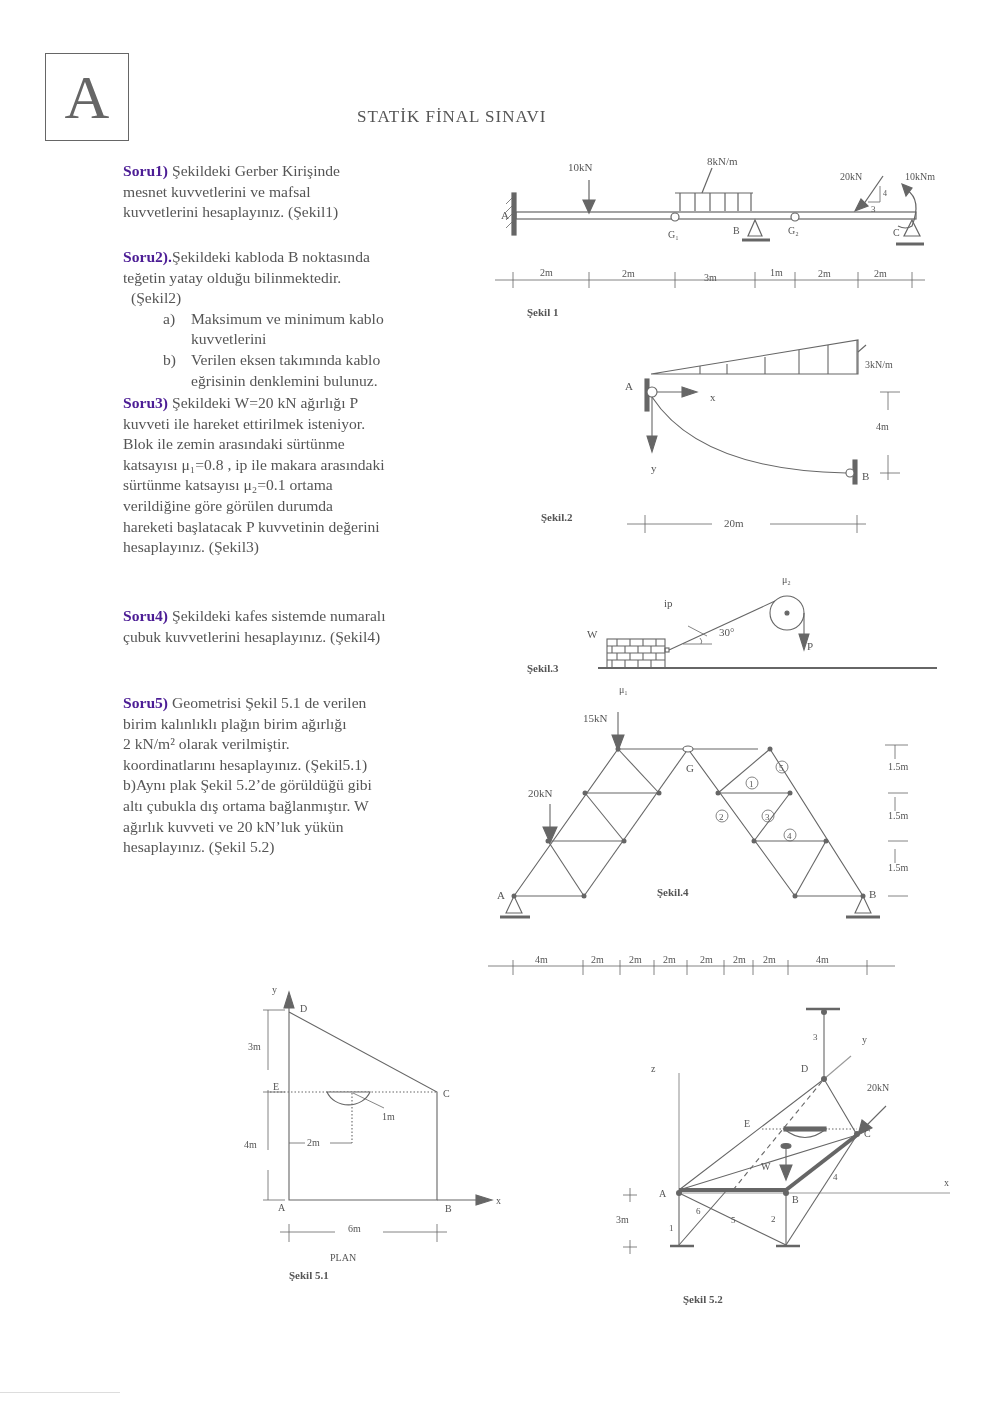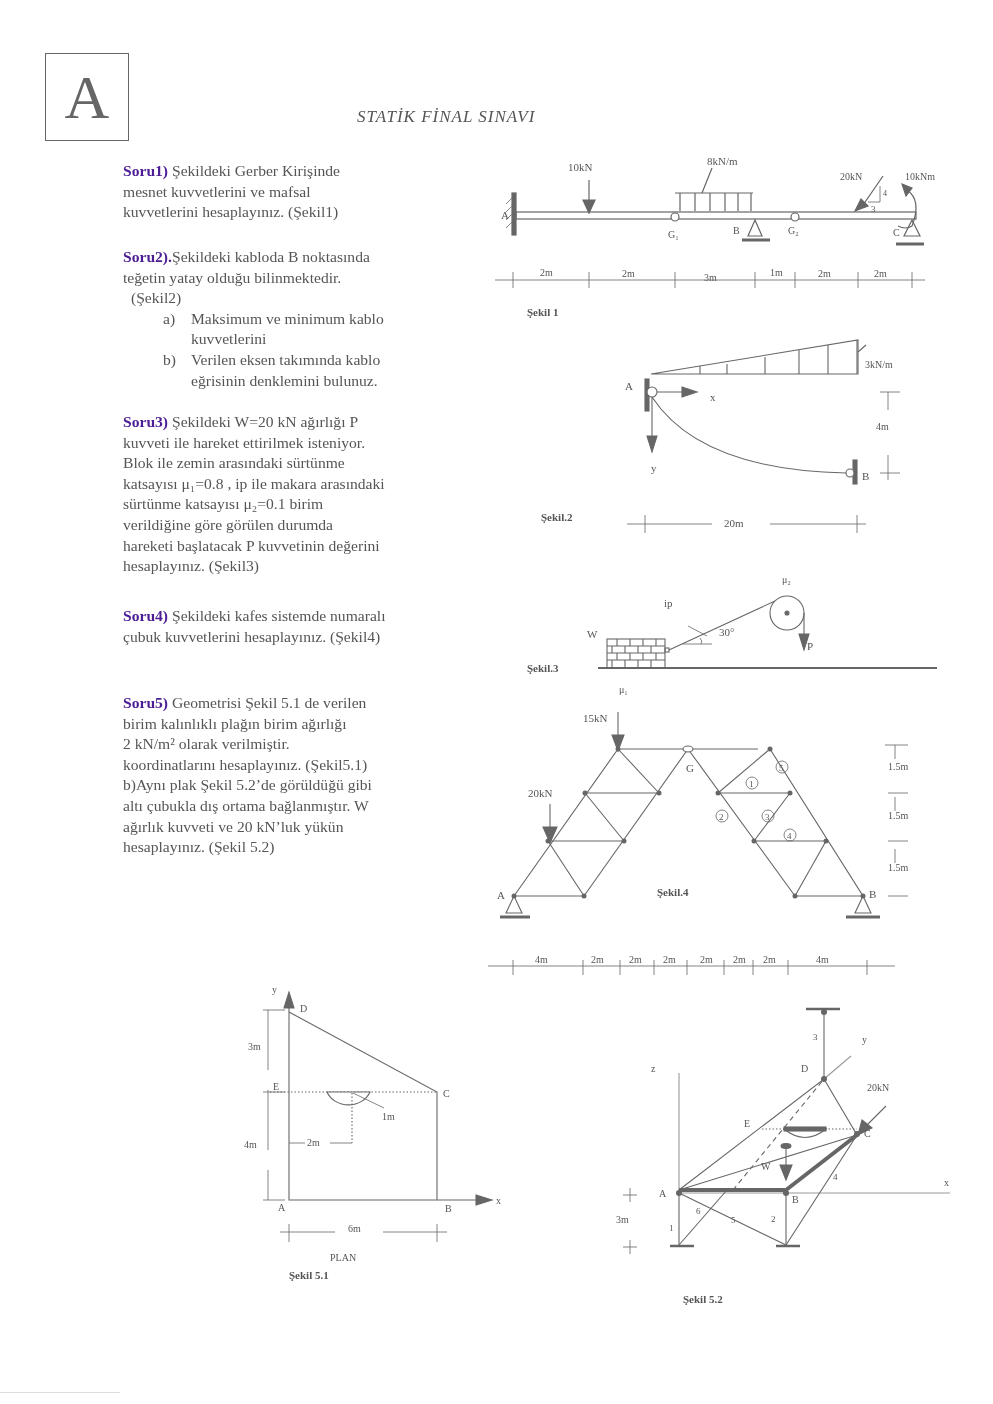--- a/index.html
+++ b/index.html
@@ -2,21 +2,21 @@
 <html><head>
 <meta charset="utf-8">
 <style>
   html, body { margin: 0; padding: 0; background: #ffffff; }
   body { width: 993px; height: 1404px; position: relative; overflow: hidden;
          font-family: "Liberation Serif", "DejaVu Serif", serif; color: #555; }
   .exam-box { position: absolute; left: 45px; top: 53px; width: 82px; height: 86px;
               border: 1px solid #666; display: flex; align-items: center; justify-content: center; }
   .exam-letter { font-size: 62px; color: #666; line-height: 1; }
   .title { position: absolute; left: 357px; top: 107px; font-size: 17px; letter-spacing: 1px;
-           color: #555; font-variant: small-caps; font-style: italic; }
+           color: #555; font-variant: small-caps; }
   .q { position: absolute; left: 123px; width: 330px; font-size: 15.6px; line-height: 20.6px; color: #555; }
   .q b { color: #4c1d95; }
   .q .line { display: block; white-space: nowrap; }
   .q ol { margin: 0; padding-left: 40px; list-style: none; }
   .q ol li { position: relative; padding-left: 28px; }
   .q ol li .mk { position: absolute; left: 0; }
   svg.fig { position: absolute; overflow: visible; }
   svg text { font-family: "Liberation Serif", "DejaVu Serif", serif; fill: #555; }
   .cap { font-weight: bold; font-size: 11px; }
   .bottom-line { position: absolute; left: 0; top: 1392px; width: 120px; height: 1px; background: #ddd; }
@@ -46,26 +46,26 @@
         <span class="line">kuvvetlerini</span>
       </li>
     <li>
         <span class="mk">b)</span>
         <span class="line">Verilen eksen takımında kablo</span>
         <span class="line">eğrisinin  denklemini  bulunuz.</span>
       </li>
   </ol>
 </div>
 
-<div class="q" style="top:412px">
+<div class="q" style="top:393px">
   <span class="line"><b>Soru3)</b> <span>Şekildeki W=20 kN  ağırlığı P</span></span>
   <span class="line">kuvveti ile hareket ettirilmek  isteniyor.</span>
   <span class="line">Blok  ile  zemin  arasındaki  sürtünme</span>
   <span class="line">katsayısı μ₁=0.8 , ip ile makara arasındaki</span>
-  <span class="line">sürtünme  katsayısı μ₂=0.1 birim</span>
+  <span class="line">sürtünme  katsayısı μ₂=0.1 ortama</span>
   <span class="line">verildiğine  göre görülen durumda</span>
   <span class="line">hareketi  başlatacak P kuvvetinin  değerini</span>
   <span class="line">hesaplayınız.  (Şekil3)</span>
 </div>
 
 <div class="q" style="top:606px">
   <span class="line"><b>Soru4)</b> <span>Şekildeki kafes sistemde numaralı</span></span>
   <span class="line">çubuk kuvvetlerini  hesaplayınız.  (Şekil4)</span>
 </div>
 

